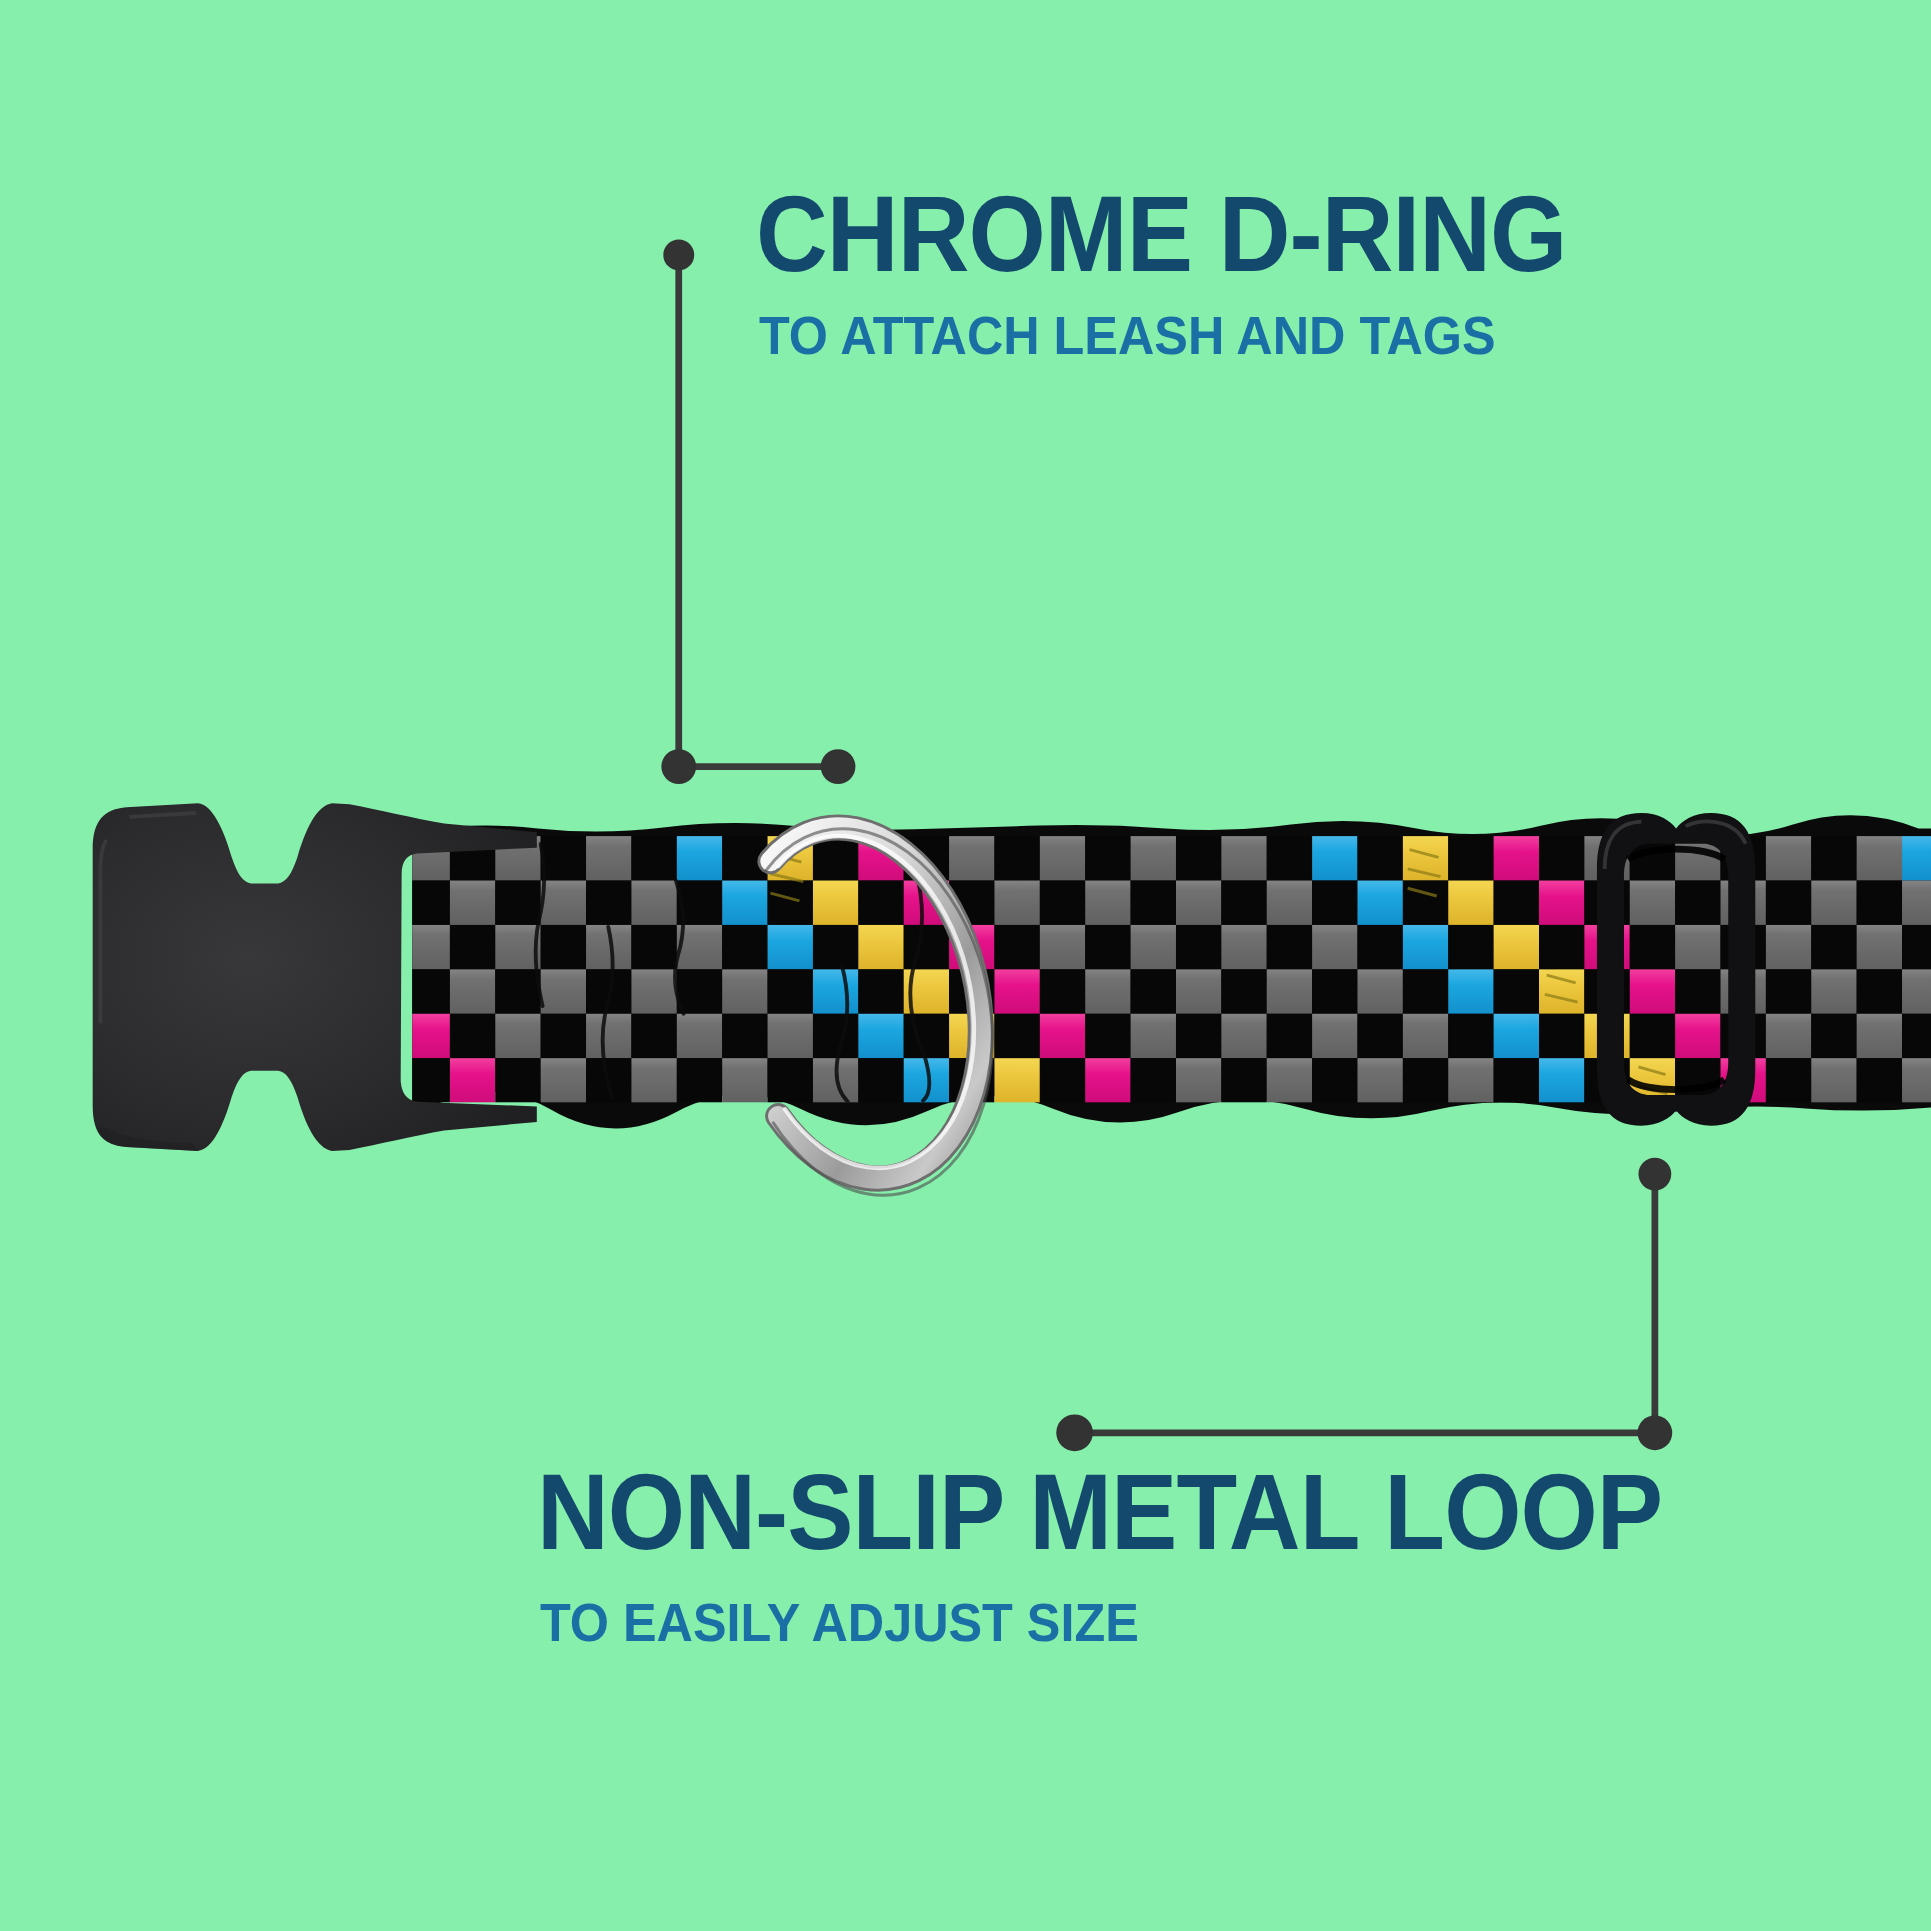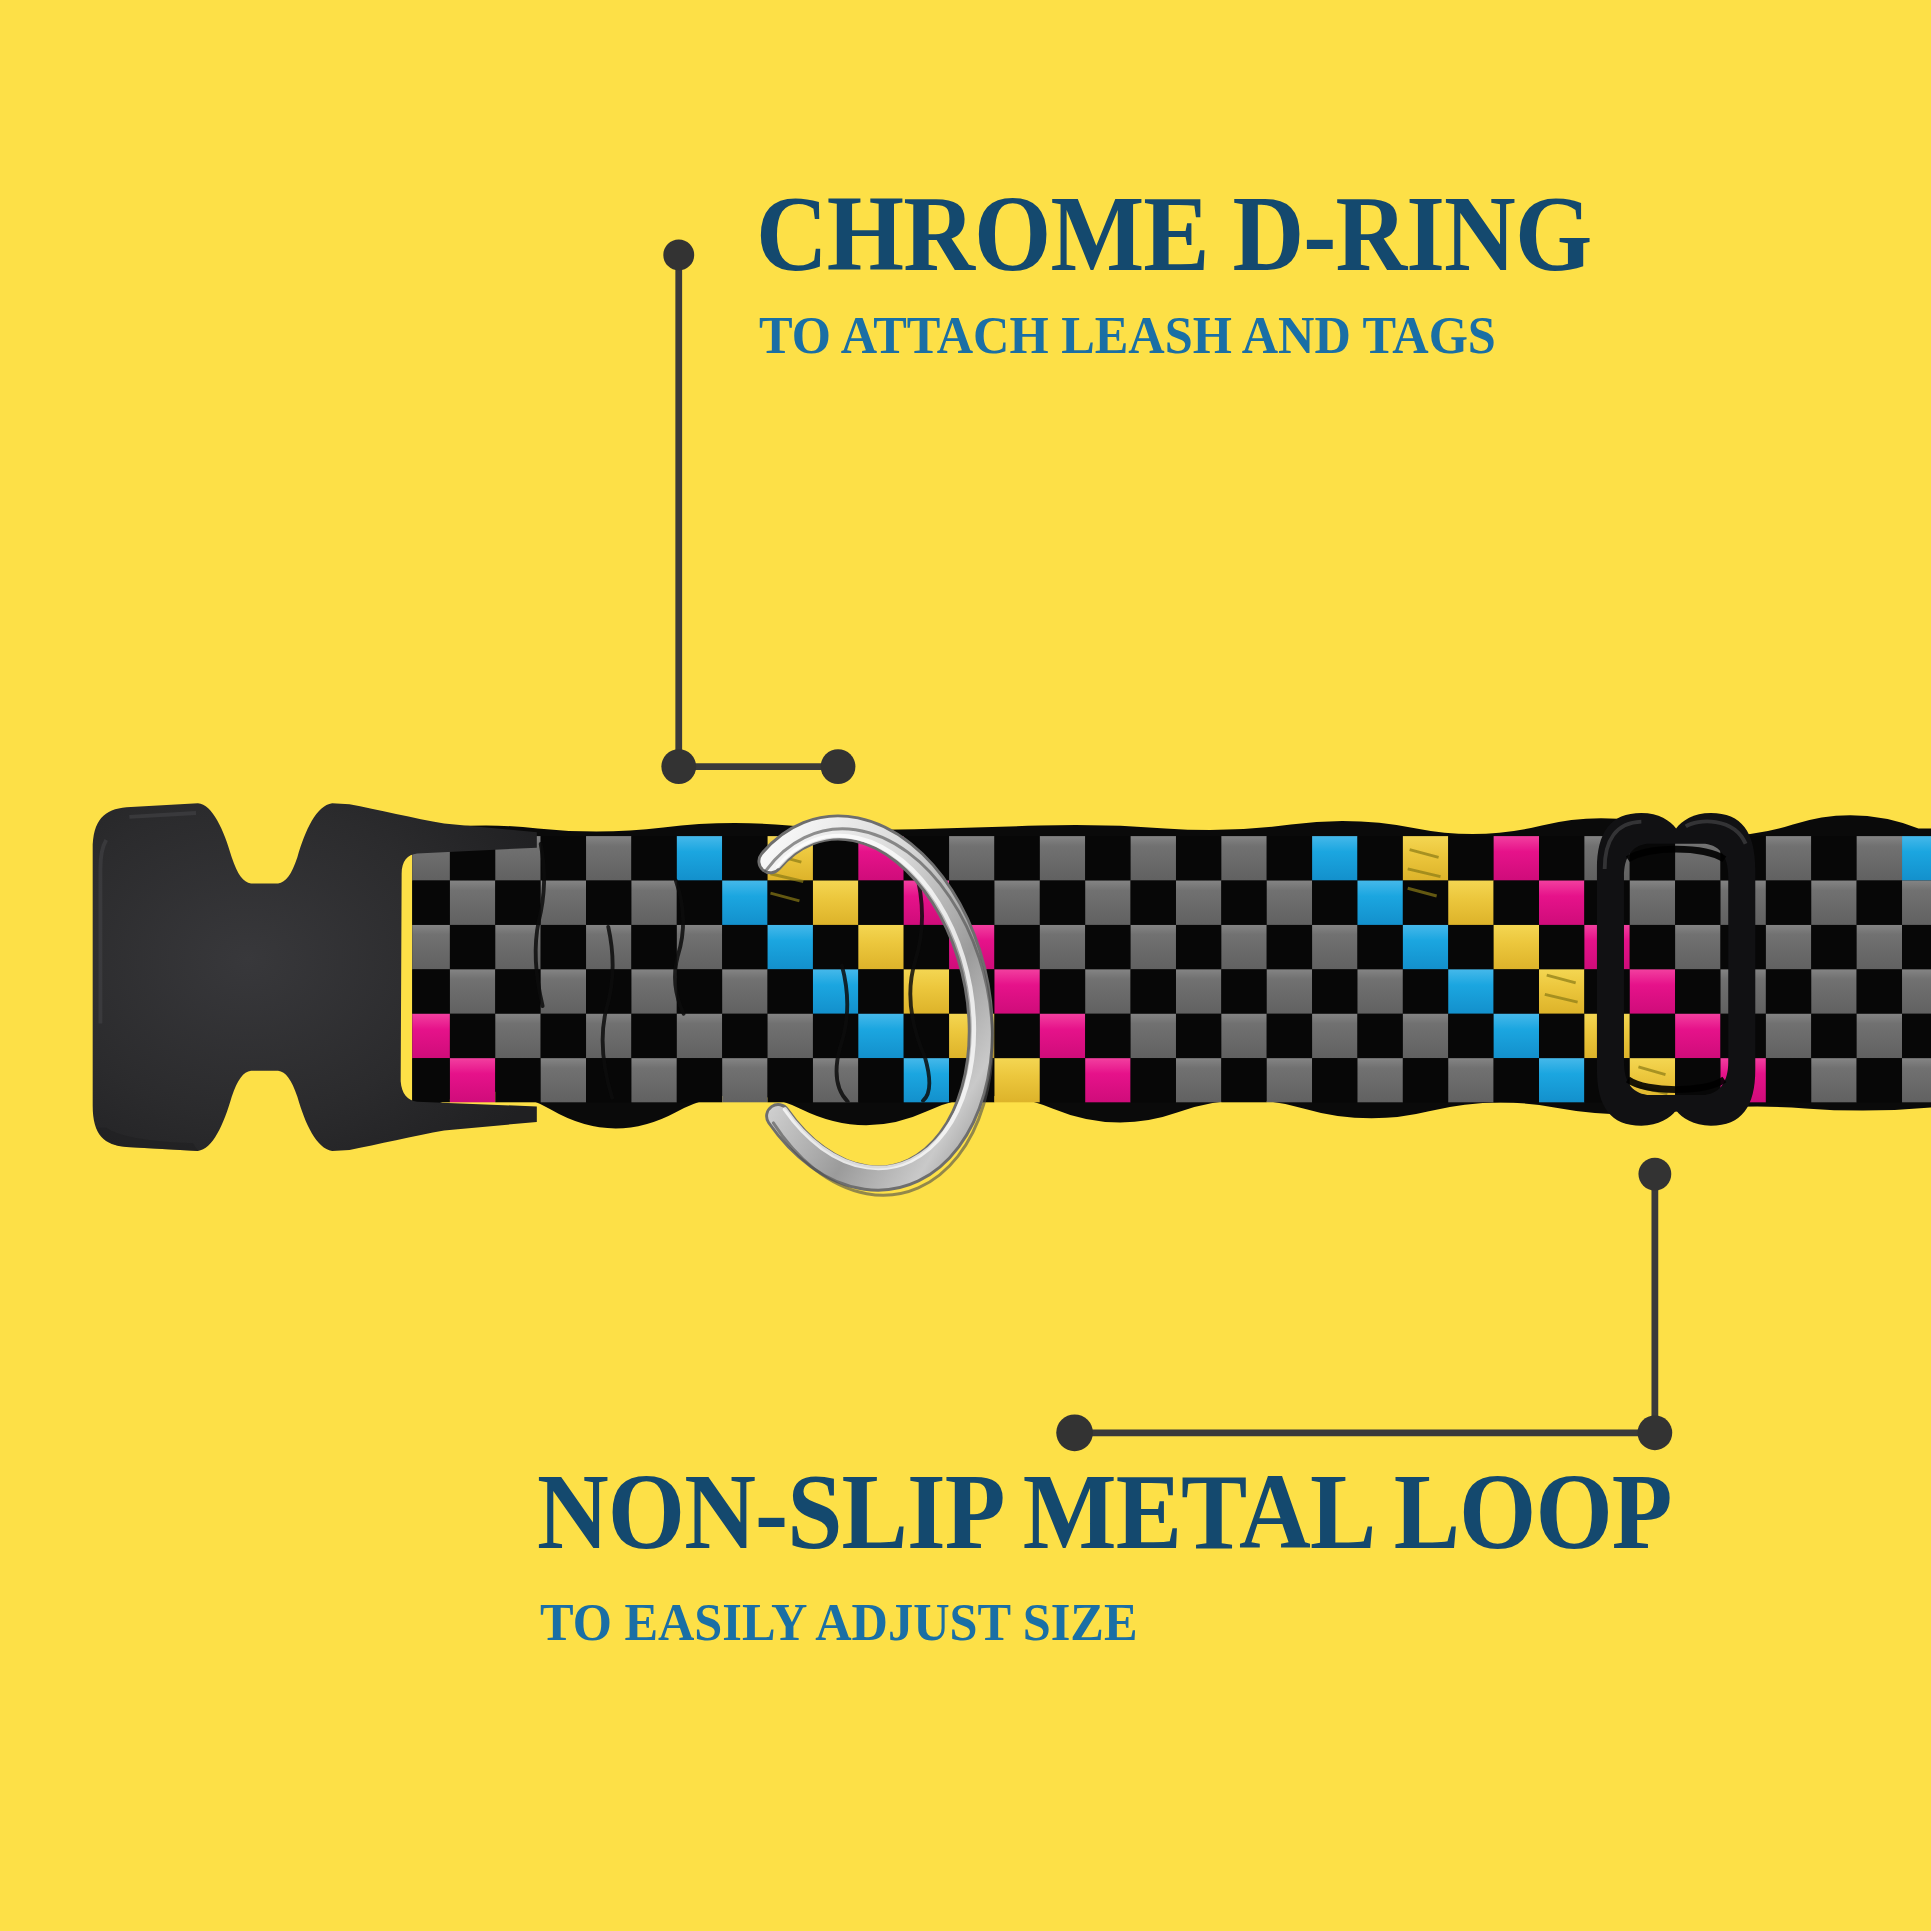--- a/index.html
+++ b/index.html
@@ -1,17 +1,17 @@
 <!DOCTYPE html>
 <html><head>
 <meta charset="utf-8">
 <style>
   html,body{margin:0;padding:0;background:#fff;}
-  .stage{position:relative;width:1931px;height:1931px;background:#fde047;overflow:hidden;
-         font-family:Liberation Serif, serif;}
+  .stage{position:relative;width:1931px;height:1931px;background:#86efac;overflow:hidden;
+         font-family:Liberation Sans, sans-serif;}
   .stage svg{position:absolute;left:0;top:0;}
   .callout-text{position:absolute;font-weight:700;line-height:1;white-space:nowrap;
                 transform-origin:left top;}
   .title-text{font-size:108px;letter-spacing:-1px;transform:scaleX(.92);}
   .sub-text{font-size:53px;letter-spacing:0;transform:scaleX(.95);}
   .c1-title{left:756px;top:180px;}
   .c1-sub{left:759px;top:309px;}
   .c2-title{left:537px;top:1458px;}
   .c2-sub{left:540px;top:1596px;}
 </style>

